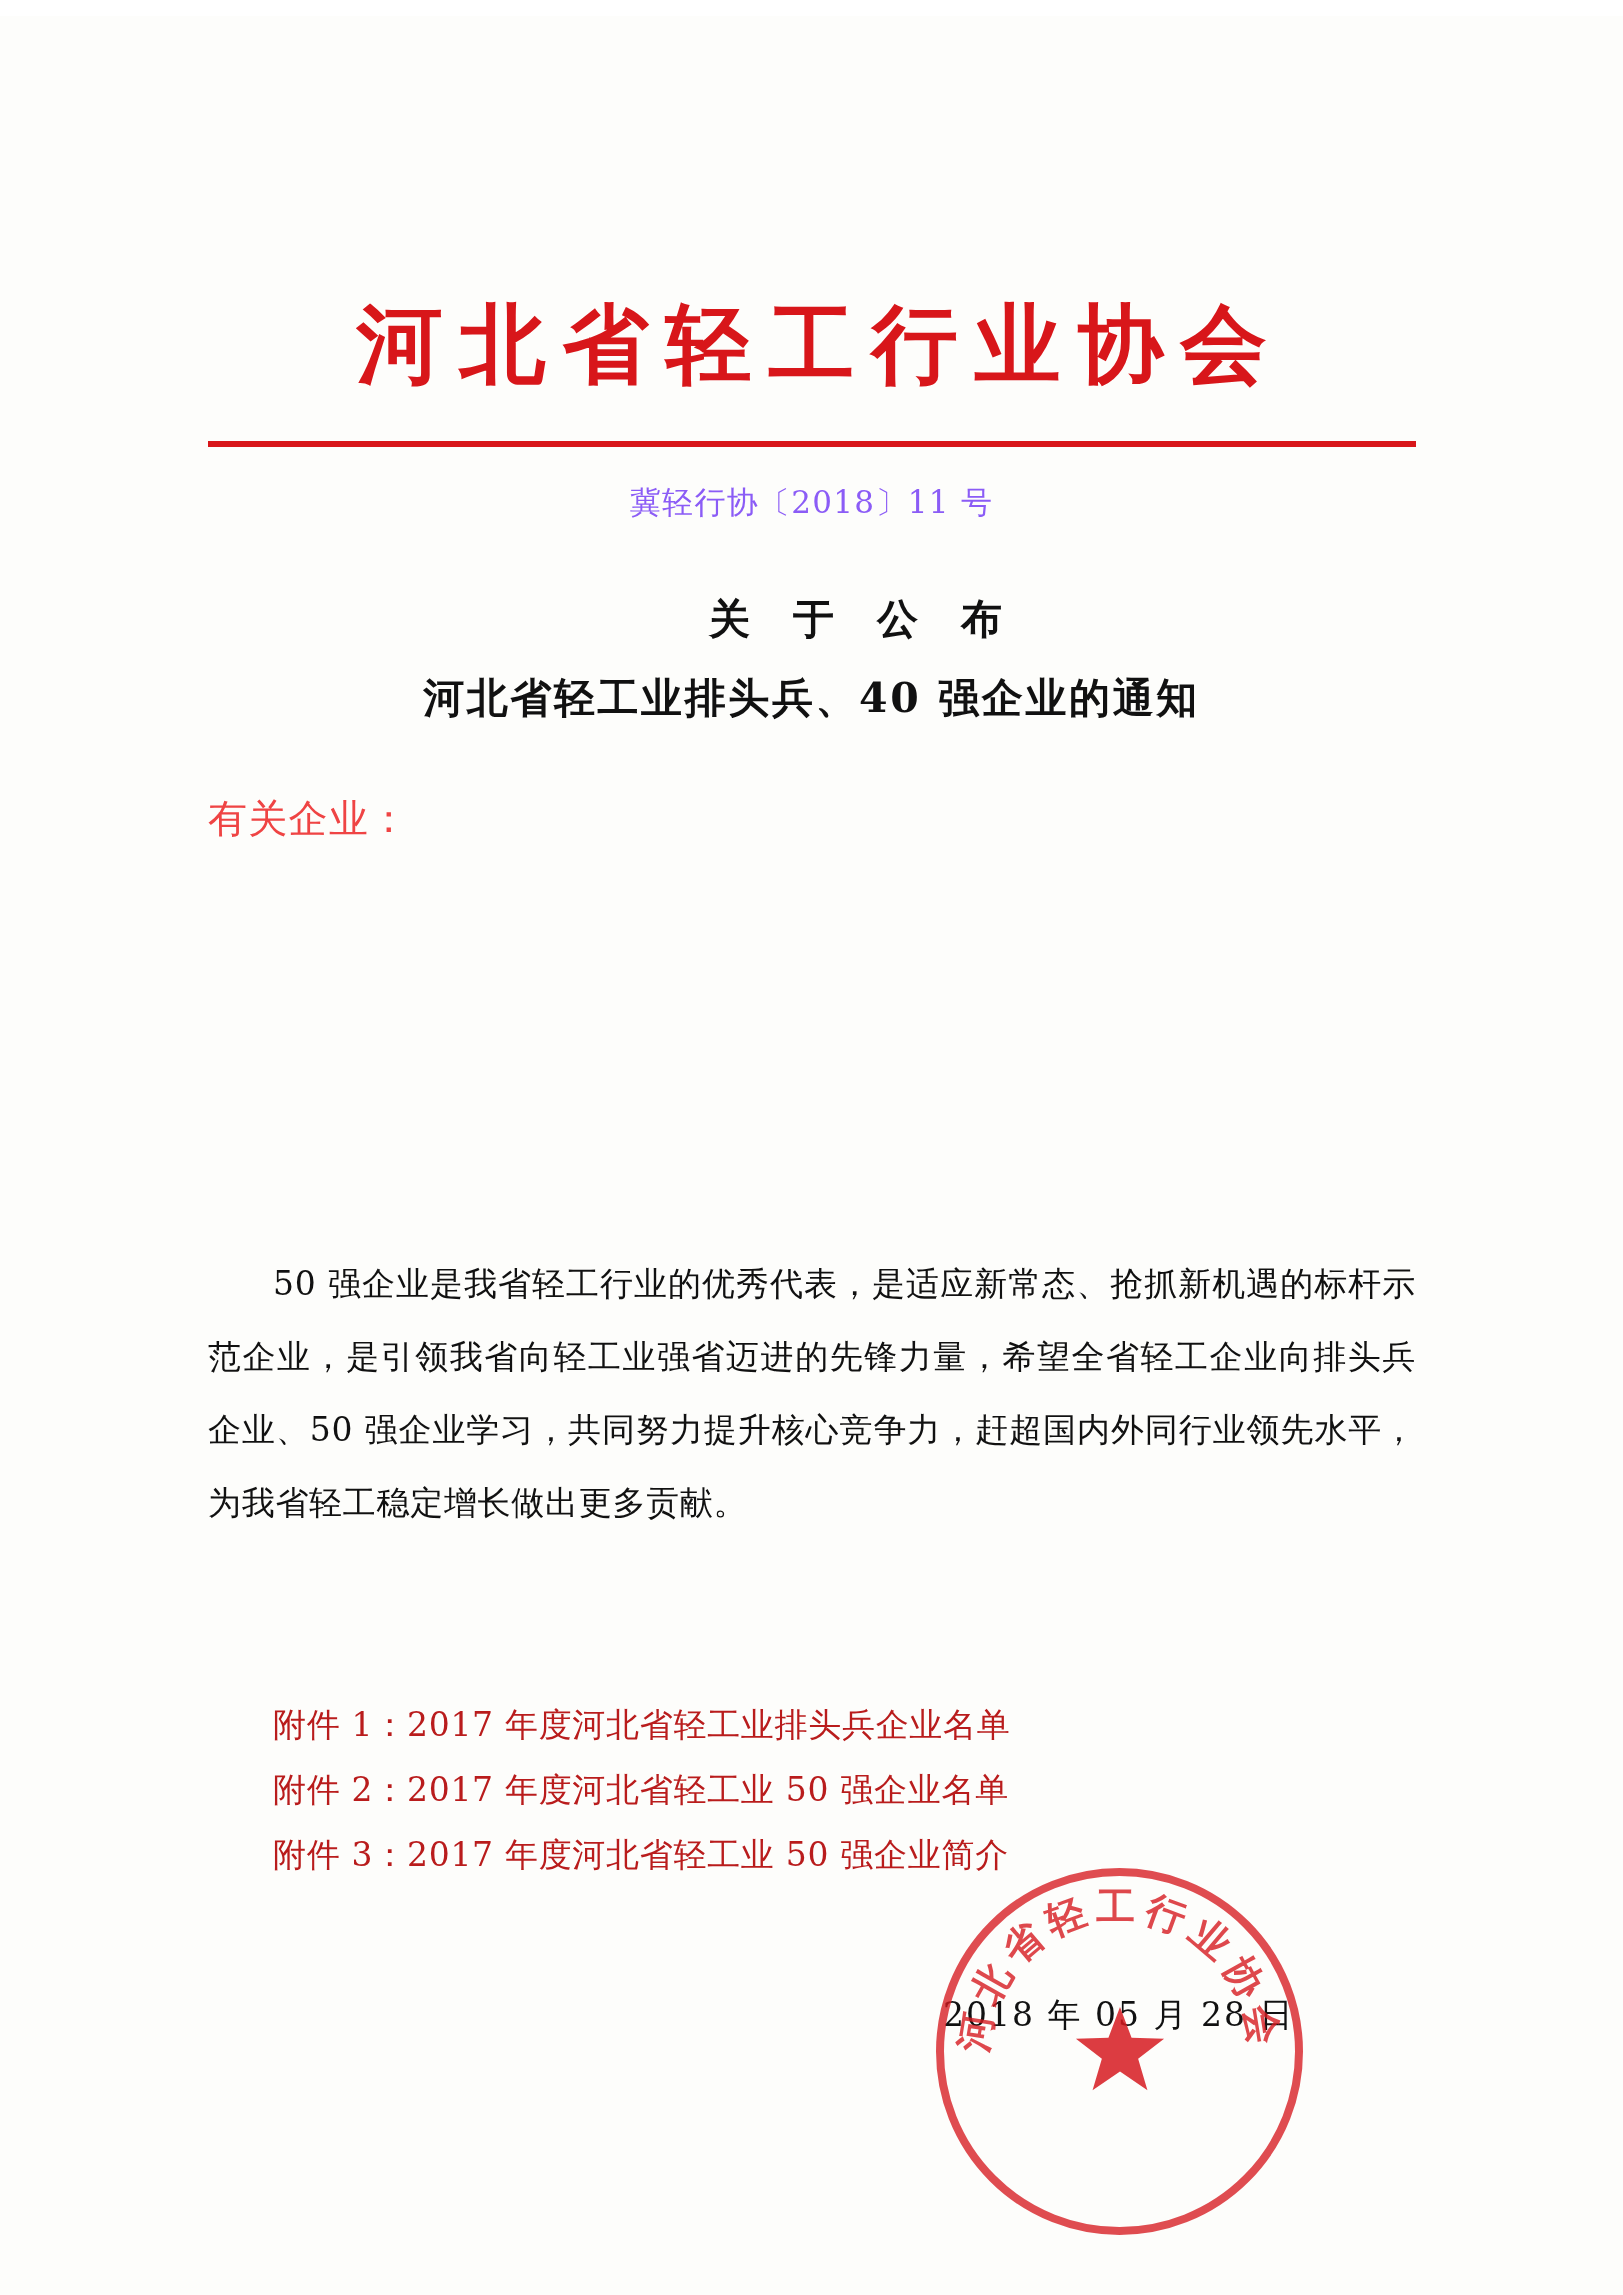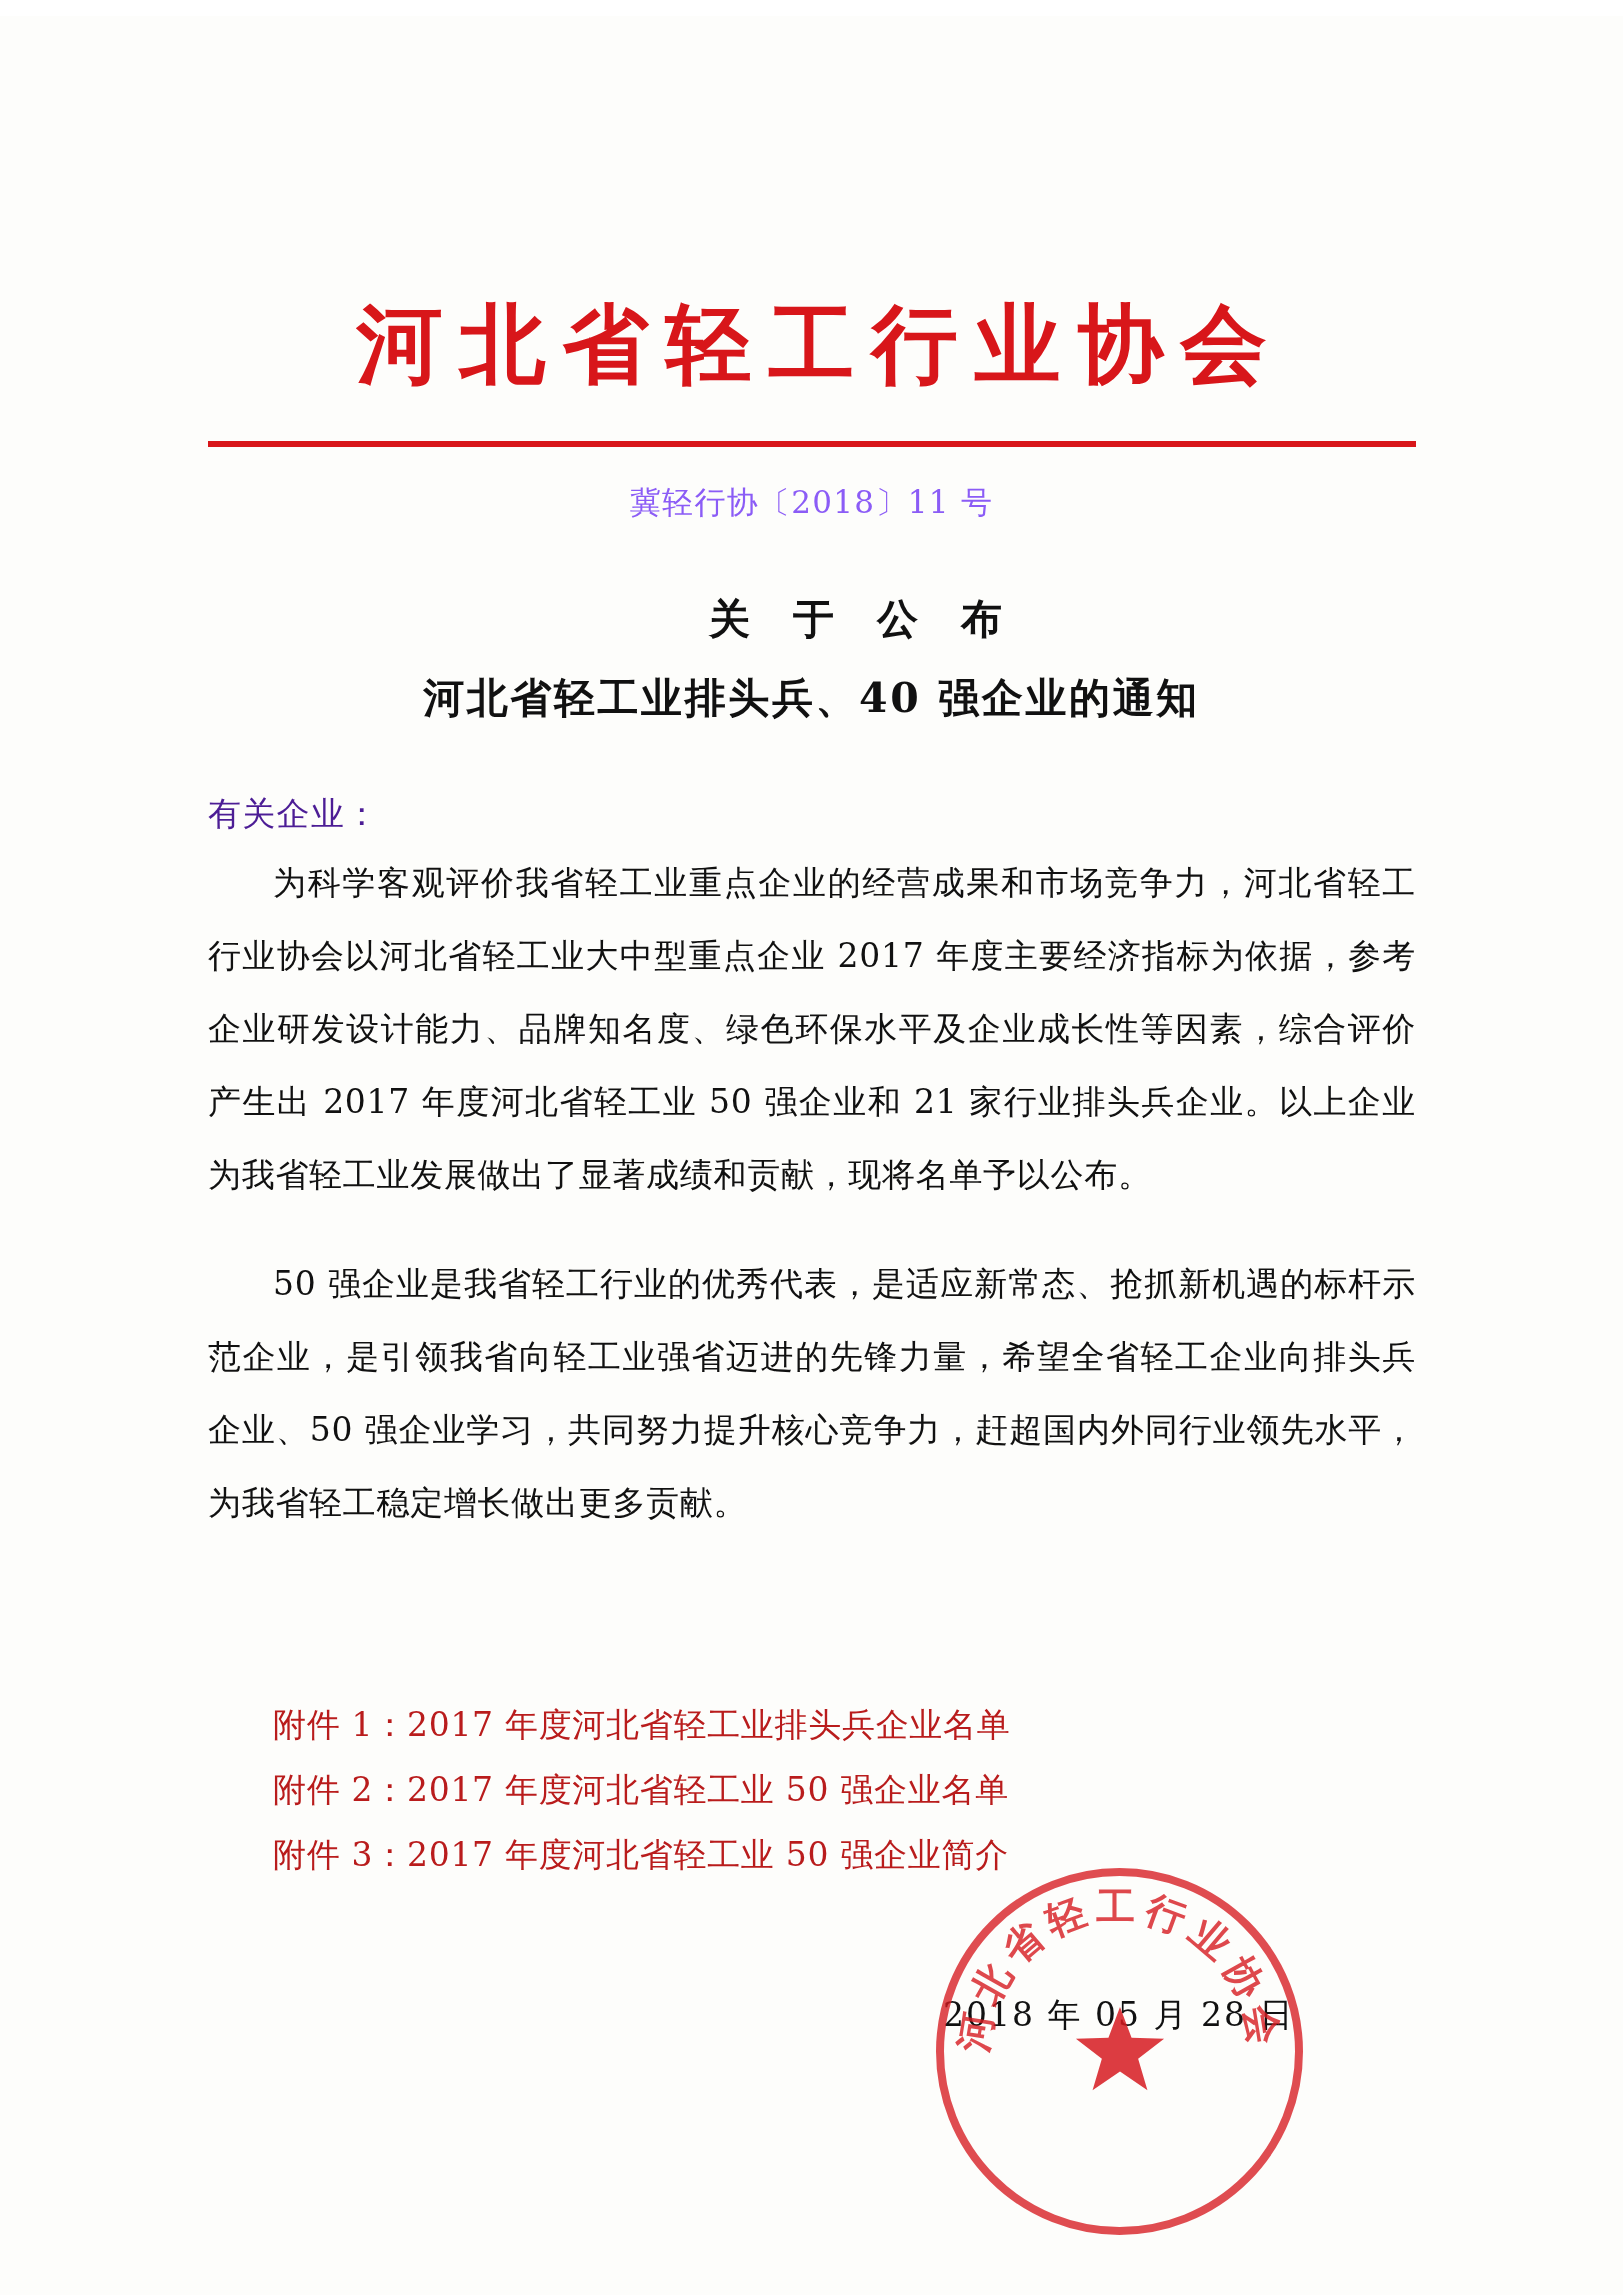--- a/index.html
+++ b/index.html
@@ -78,23 +78,23 @@
     font-size: 41px;
     font-weight: 700;
     letter-spacing: 2.6px;
     color: #111;
   }
   
   .salutation {
     position: absolute;
     top: 776px;
     left: 208px;
-    font-size: 33px;
+    font-size: 39px;
     letter-spacing: 1.3px;
-    color: #4c1d95;
+    color: #ef4444;
   }
   .body-block {
     position: absolute;
     left: 208px;
     width: 1208px;
     font-size: 33px;
     line-height: 73px;
     letter-spacing: 0.7px;
     color: #111;
     text-align: justify;
@@ -169,23 +169,20 @@
   <div class="red-rule"></div>
 
   <div class="doc-number">冀轻行协〔2018〕11 号</div>
 
   <div class="title-main">关 于 公 布</div>
 
   <div class="title-sub">河北省轻工业排头兵、40 强企业的通知</div>
 
   <div class="salutation">有关企业：</div>
 
-  <div class="body-block" id="para1">
-    <p>为科学客观评价我省轻工业重点企业的经营成果和市场竞争力，河北省轻工行业协会以河北省轻工业大中型重点企业 2017 年度主要经济指标为依据，参考企业研发设计能力、品牌知名度、绿色环保水平及企业成长性等因素，综合评价产生出 2017 年度河北省轻工业 50 强企业和 21 家行业排头兵企业。以上企业为我省轻工业发展做出了显著成绩和贡献，现将名单予以公布。</p>
-  </div>
 
   <div class="body-block" id="para2">
     <p>50 强企业是我省轻工行业的优秀代表，是适应新常态、抢抓新机遇的标杆示范企业，是引领我省向轻工业强省迈进的先锋力量，希望全省轻工企业向排头兵企业、50 强企业学习，共同努力提升核心竞争力，赶超国内外同行业领先水平，为我省轻工稳定增长做出更多贡献。</p>
   </div>
 
   <div class="attachments">
     <div>附件 1：2017 年度河北省轻工业排头兵企业名单</div>
     <div>附件 2：2017 年度河北省轻工业 50 强企业名单</div>
     <div>附件 3：2017 年度河北省轻工业 50 强企业简介</div>
   </div>

